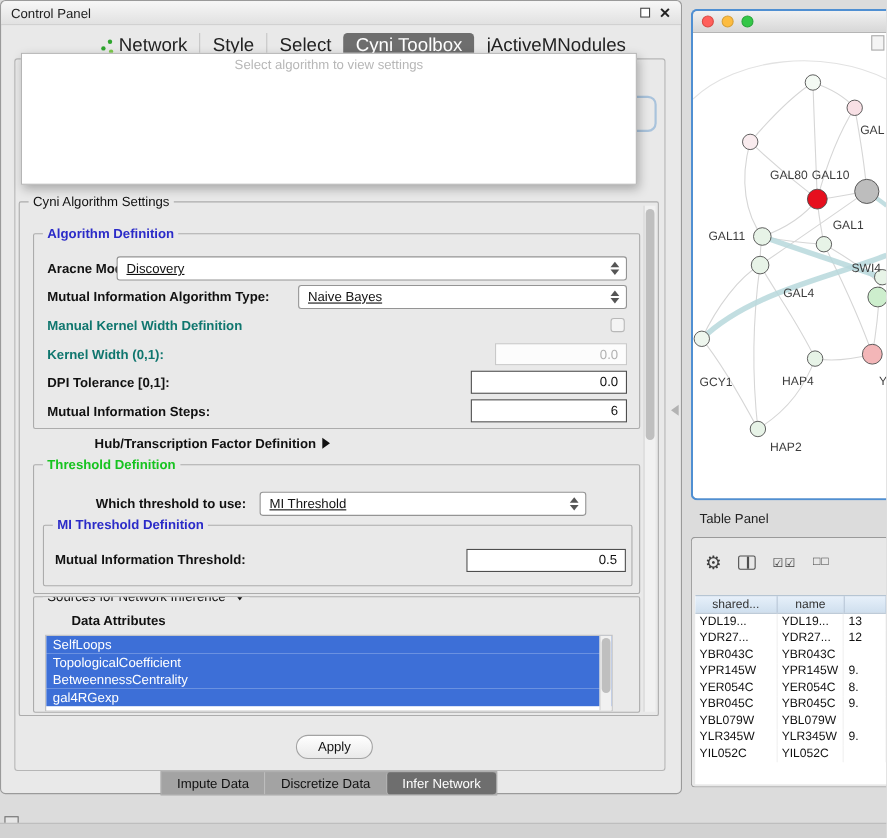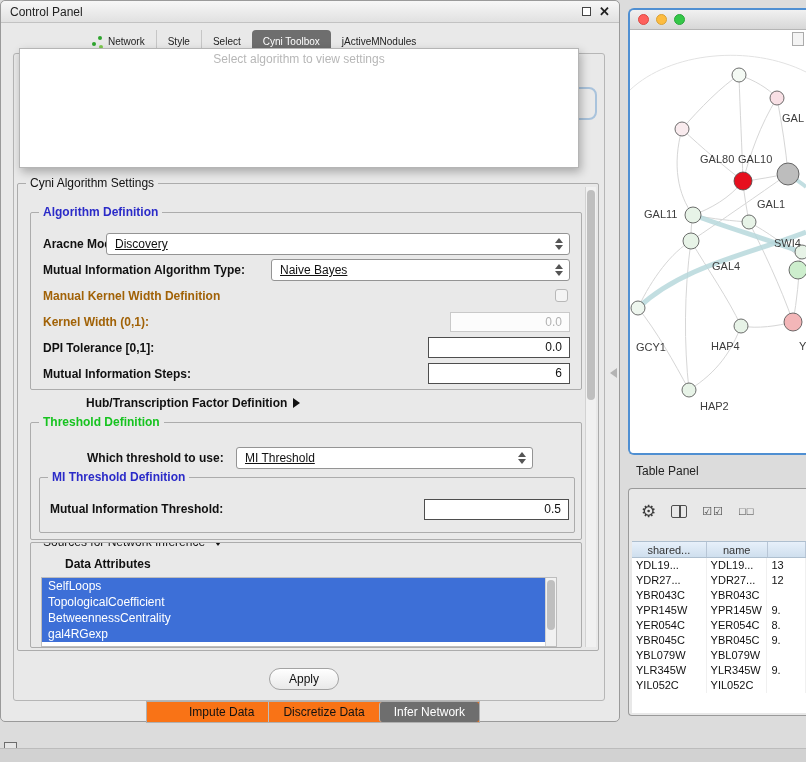--- a/index.html
+++ b/index.html
@@ -19,21 +19,21 @@
     display:flex; align-items:center; padding:0 9px; gap:8px;
     background:linear-gradient(#f7f7f7,#e1e1e1); border-bottom:1px solid #c2c2c2;
     border-radius:5px 5px 0 0; font-size:12px; color:#222;
   }
   .titlebar .spacer { flex:1; }
   .float-ico { width:9px; height:9px; border:1.5px solid #444; background:#fff; }
   .close-ico { font-size:13px; font-weight:bold; color:#222; line-height:1; cursor:default; }
 
   .tabbar {
     position:absolute; left:80px; top:29px; height:22px; display:flex; align-items:stretch;
-    font-size:10px;
+    font-size:17px;
   }
   .tab { display:flex; align-items:center; padding:0 11px; color:#222; white-space:nowrap; }
   .tab + .tab { border-left:1px solid #c6c6c6; }
   .tab.active { background:#6e6e6e; color:#fff; border-radius:4px; border-left:none; }
   .tab.active + .tab { border-left:none; }
   .net-ico { width:11px; height:11px; position:relative; margin-right:5px; display:inline-block; }
   .net-ico::before { content:""; position:absolute; width:4px; height:4px; border-radius:50%;
     background:#2ea52e; left:0; top:6px; box-shadow:6px -6px 0 #2ea52e, 7px 3px 0 #7cc94d; }
 
   .content-frame { position:absolute; left:12px; top:52px; width:592px; height:648px;
@@ -50,21 +50,21 @@
   .popup-item.sel { font-weight:bold; }
 
   
   .groupbox { position:absolute; border:1px solid #acacac; border-radius:2px; }
   .gb-label { position:absolute; top:-8px; left:8px; background:#e9e9e9; padding:0 4px;
     font-size:12px; white-space:nowrap; }
   .gb-blue  { color:#2b2bc8; font-weight:bold; }
   .gb-green { color:#16c31f; font-weight:bold; }
 
   .flabel { position:absolute; font-size:12px; font-weight:bold; color:#111; white-space:nowrap; }
-  .flabel.dis { color:#a16207; }
+  .flabel.dis { color:#0f766e; }
 
   .combo { position:absolute; display:flex; align-items:center; background:#fff;
     border:1px solid #949494; border-radius:3px; font-size:12px; padding:0 5px 0 8px; }
   .combo .cv { flex:1;text-decoration:underline; }
   .stepper { display:flex; flex-direction:column; align-items:center; gap:2px; width:10px; }
   .stepper i { display:block; width:0; height:0; border-left:4px solid transparent; border-right:4px solid transparent; }
   .stepper .up { border-bottom:5px solid #555; }
   .stepper .dn { border-top:5px solid #555; }
 
   .field { position:absolute; background:#fff; border:1px solid #4e4e4e; font-size:12px;
@@ -83,21 +83,21 @@
   
   .attr-list { position:absolute; background:#fff; border:1px solid #bdbdbd; overflow:hidden; }
   .attr-item { height:16px; line-height:16px; padding-left:6px; font-size:12px;
     background:#3d6fd7; color:#fff; white-space:nowrap; }
 
   .apply-btn { position:absolute; left:268px; top:667px; width:70px; height:22px;
     border:1px solid #a3a3a3; border-radius:11px; background:linear-gradient(#ffffff,#e9e9e9);
     font-size:12px; display:flex; align-items:center; justify-content:center; }
 
   .bottom-tabbar { position:absolute; left:145px; top:700px; height:22px; display:flex;
-    border:1px solid #b0b0b0; background:#f97316; font-size:12px;padding-left:28px; }
+    border:1px solid #b0b0b0; background:#a3a3a3; font-size:12px; }
   .btab { display:flex; align-items:center; padding:0 14px; white-space:nowrap; }
   .btab + .btab { border-left:1px solid #bdbdbd; }
   .btab.active { background:#6e6e6e; color:#fff; border-radius:3px; }
 
   .splitter-arrow { position:absolute; left:610px; top:368px; width:0; height:0;
     border-top:5px solid transparent; border-bottom:5px solid transparent; border-right:7px solid #b3b3b3; }
 
   
   #network-window { position:absolute; left:628px; top:8px; width:178px; height:447px;
     border:2px solid #4f8fd2; border-right:none; border-radius:6px 0 0 6px;

